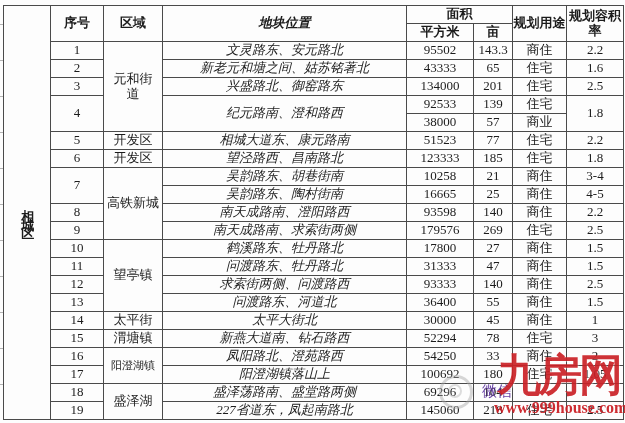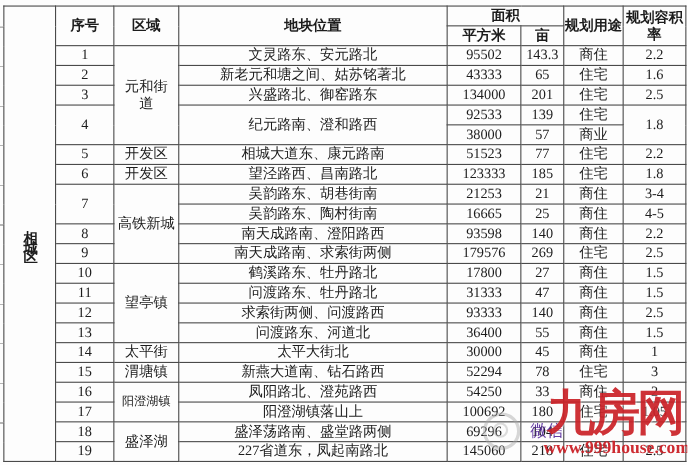--- a/index.html
+++ b/index.html
@@ -20,21 +20,21 @@
     border:1px solid #4a4a4a;padding:0;text-align:center;vertical-align:middle;
     font-size:13px;line-height:1.12;color:#1c1c1c;overflow:hidden;
   }
   .ltable th{font-weight:bold;}
   tr.header-row{height:18px;}
   tr.table-row{height:18px;}
   .col-district{
     font-size:19px;font-weight:bold;letter-spacing:9px;
     writing-mode:vertical-lr;text-orientation:upright;padding-left:12px;
   }
-  .col-loc{font-size:13px;}
+  .col-loc{font-size:13px;font-style:italic;}
   .col-use,.col-far{padding:0 4px;margin-left:15px;}
   td.col-region.narrow{padding:0 9px;text-align:center;}
   td.col-region.shrink{font-size:11px;white-space:nowrap;}
   
   .wm-circle{
     position:absolute;left:439px;top:375px;width:28px;height:28px;border-radius:50%;
     border:3px solid #a8a8a8;opacity:.45;z-index:5;
   }
   .wm-circle:after{
     content:"";position:absolute;left:6px;top:6px;width:10px;height:10px;border-radius:50%;
@@ -141,21 +141,21 @@
           <td class="col-loc">望泾路西、昌南路北</td>
           <td class="col-sqm">123333</td>
           <td class="col-mu">185</td>
           <td class="col-use">住宅</td>
           <td class="col-far">1.8</td>
         </tr>
         <tr class="table-row">
           <td rowspan="2" class="col-no">7</td>
           <td rowspan="4" class="col-region">高铁新城</td>
           <td class="col-loc">吴韵路东、胡巷街南</td>
-          <td class="col-sqm">21253</td>
+          <td class="col-sqm">10258</td>
           <td class="col-mu">21</td>
           <td class="col-use">商住</td>
           <td class="col-far">3-4</td>
         </tr>
         <tr class="table-row">
           <td class="col-loc">吴韵路东、陶村街南</td>
           <td class="col-sqm">16665</td>
           <td class="col-mu">25</td>
           <td class="col-use">商住</td>
           <td class="col-far">4-5</td>

